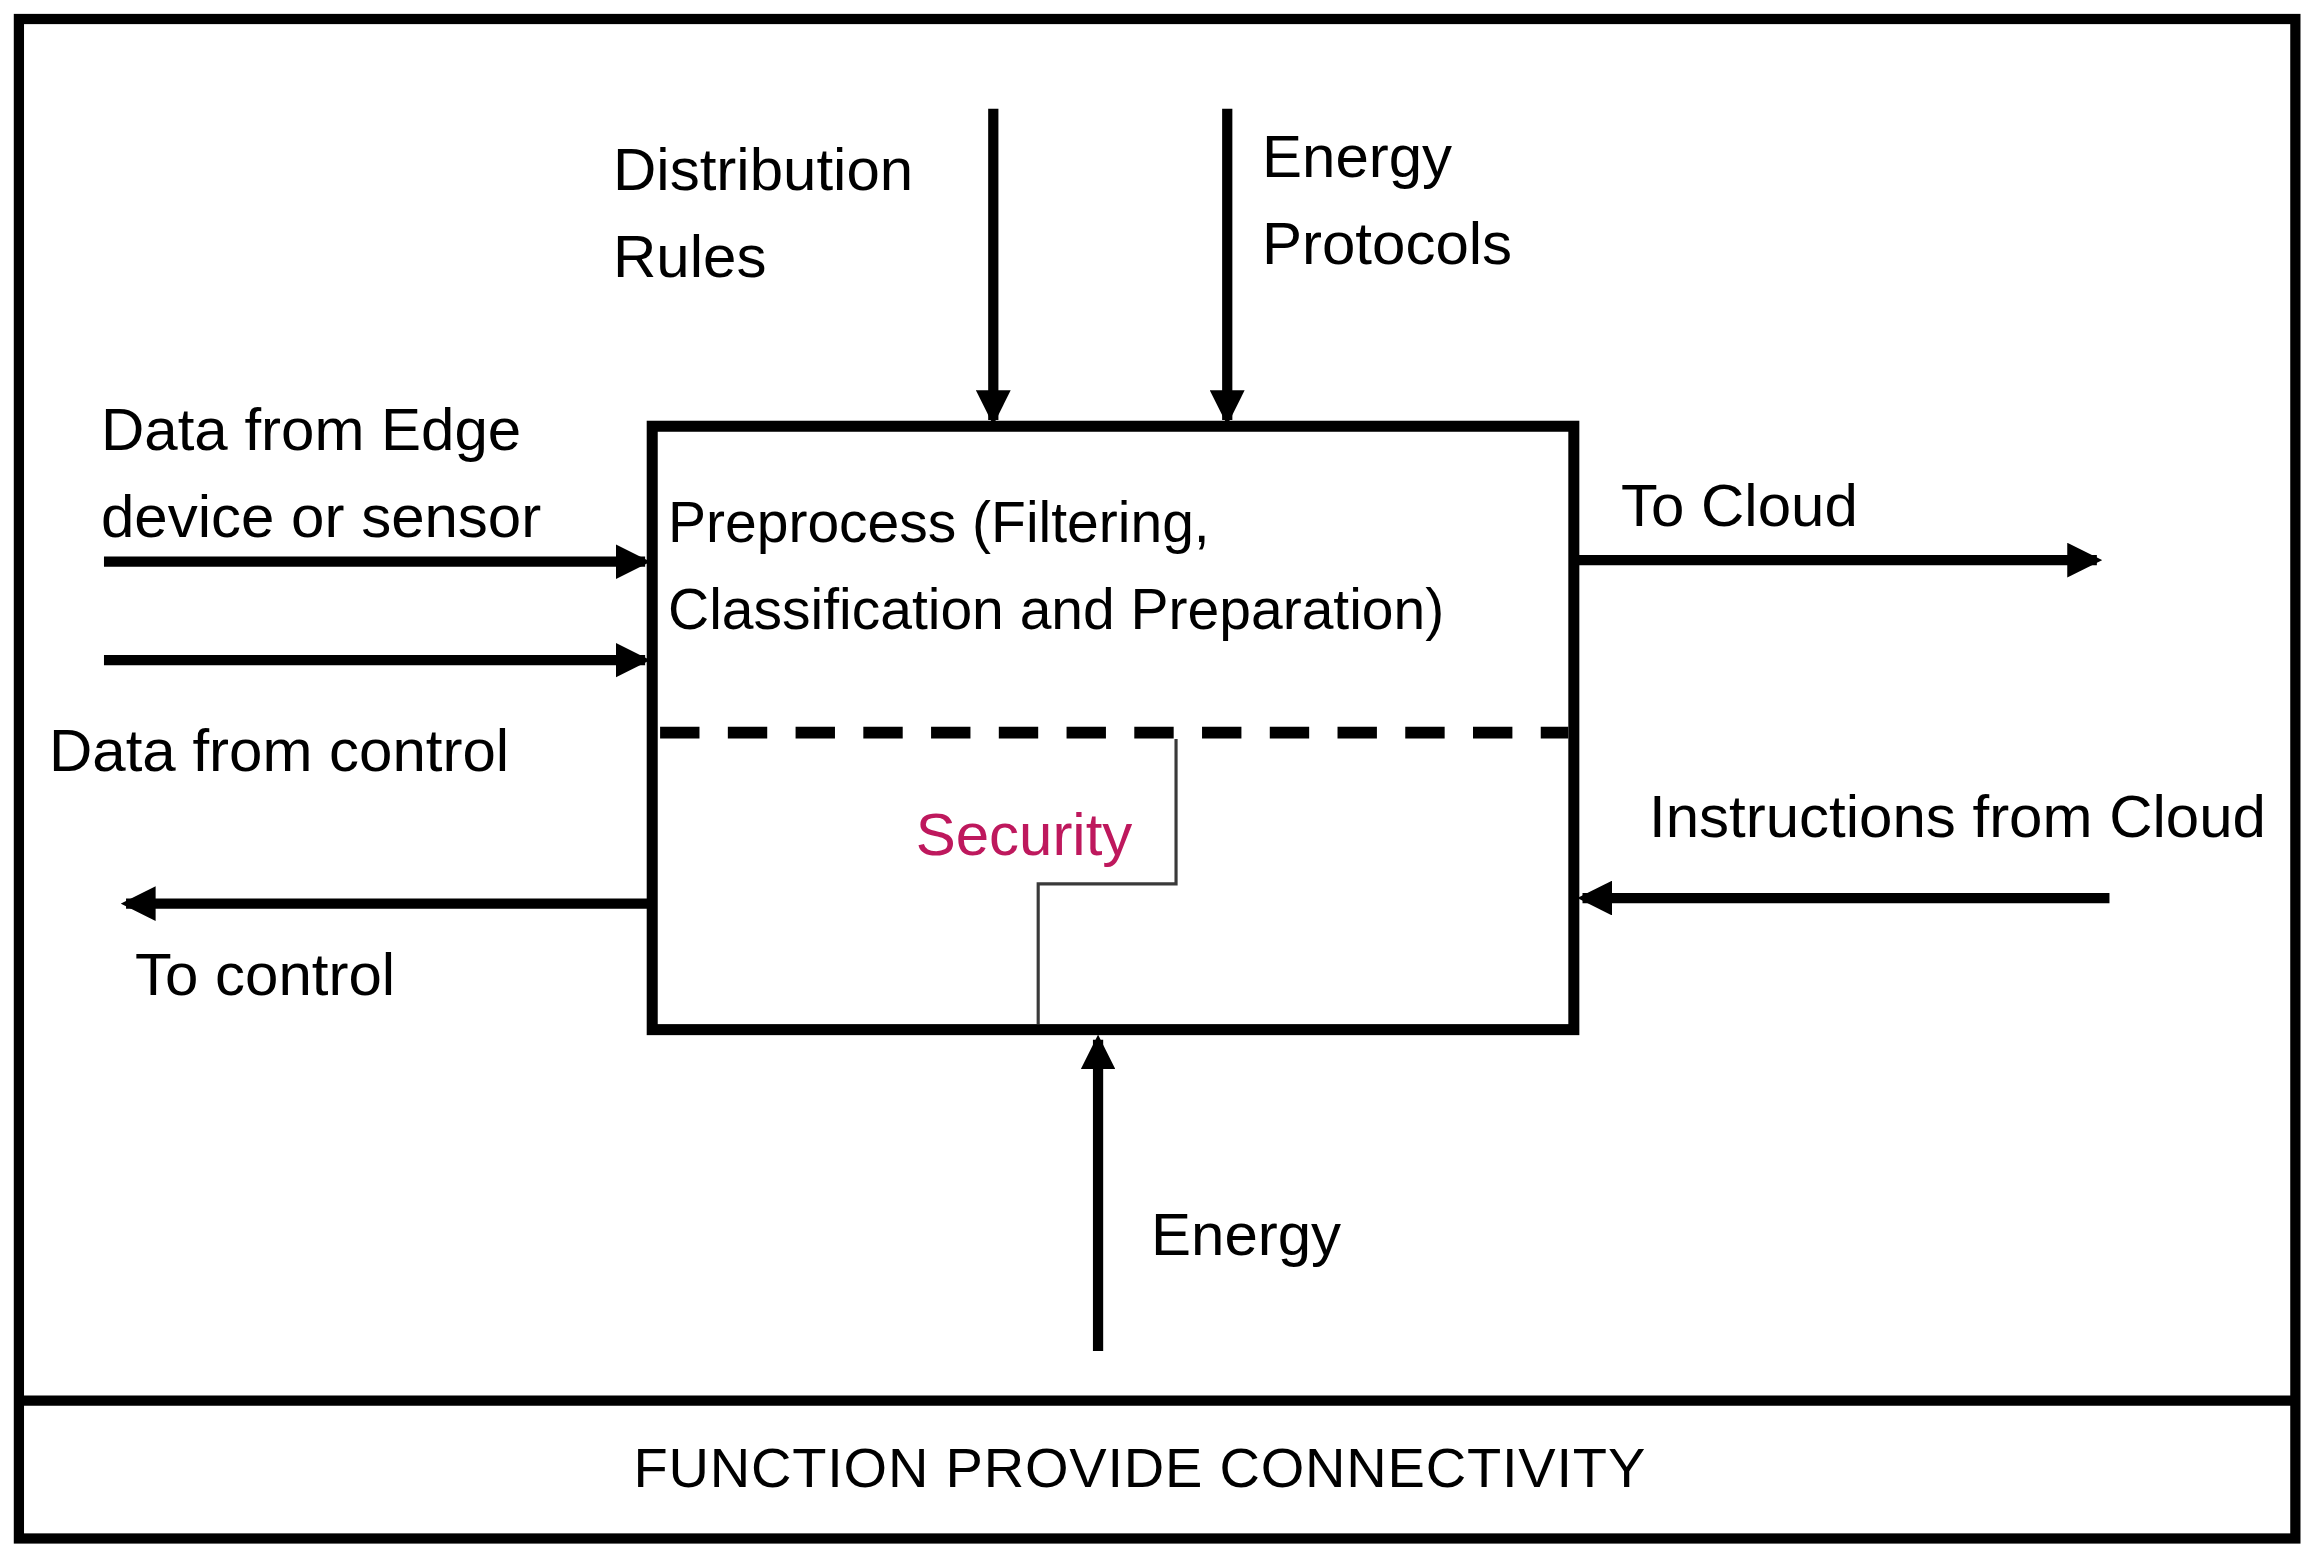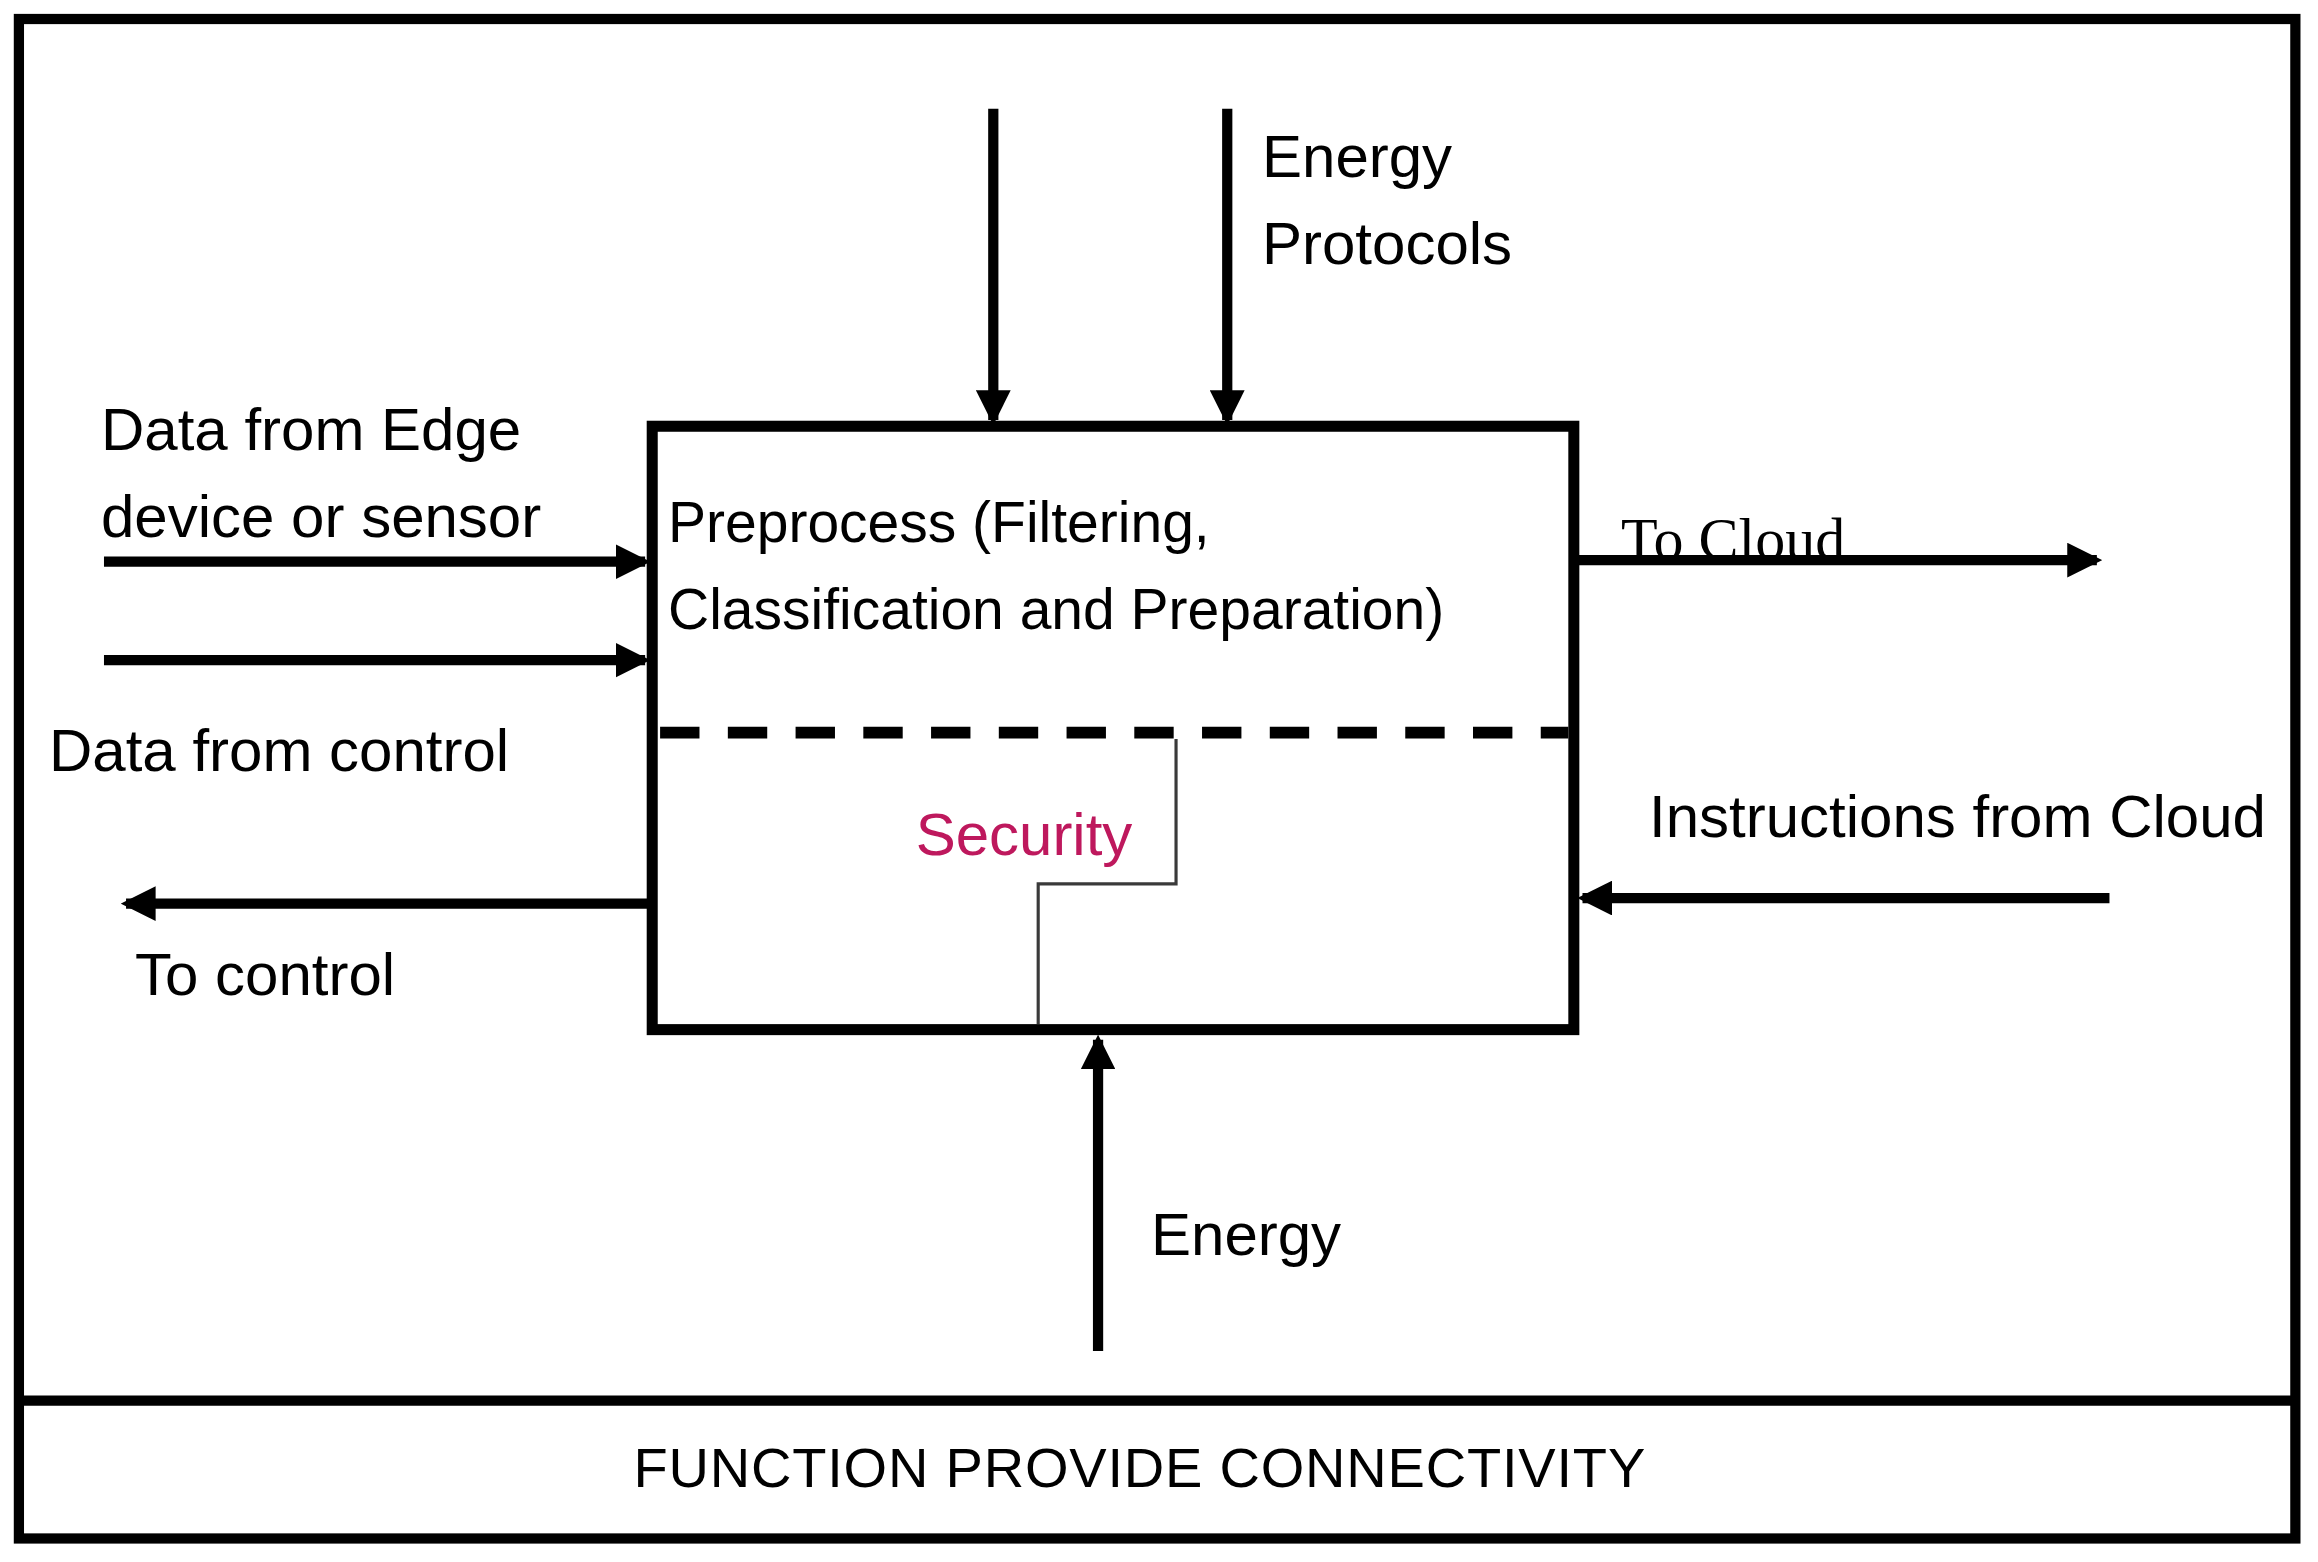--- a/index.html
+++ b/index.html
@@ -92,32 +92,34 @@
 
     <line x1="828" y1="1147" x2="160" y2="1147" stroke="#000" stroke-width="13" marker-end="url(#ah)"></line>
 
     <line x1="1998" y1="711" x2="2662" y2="711" stroke="#000" stroke-width="13" marker-end="url(#ah)"></line>
 
     <line x1="2678" y1="1140" x2="2009" y2="1140" stroke="#000" stroke-width="13" marker-end="url(#ah)"></line>
 
     <line x1="1394" y1="1715" x2="1394" y2="1320" stroke="#000" stroke-width="13" marker-end="url(#ah)"></line>
   </svg>
 
+  <div class="label" style="left:613px; top:126px;">Distribution
+Rules</div>
 
   <div class="label" style="left:1262px; top:113px;">Energy
 Protocols</div>
 
   <div class="label" style="left:101px; top:386px;">Data from Edge
 device or sensor</div>
 
   <div class="label" style="left:49px; top:707px;">Data from control</div>
 
   <div class="label" style="left:135px; top:931px;text-align:right;">To control</div>
 
-  <div class="label" style="left:1621px; top:496px;font-family:Liberation Serif, serif;">To Cloud</div>
+  <div class="label" style="left:1621px; top:462px;">To Cloud</div>
 
   <div class="label" style="left:1649px; top:773px;">Instructions from Cloud</div>
 
   <div class="label" style="left:1151px; top:1191px;">Energy</div>
 
   <div class="box-title">Preprocess (Filtering,
 Classification and Preparation)</div>
 
   <div class="security-label">Security</div>
 

